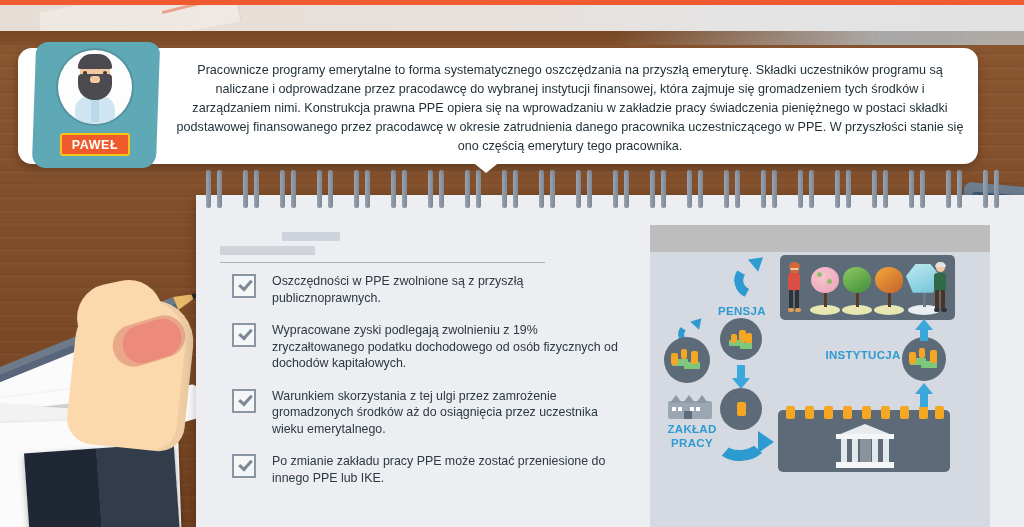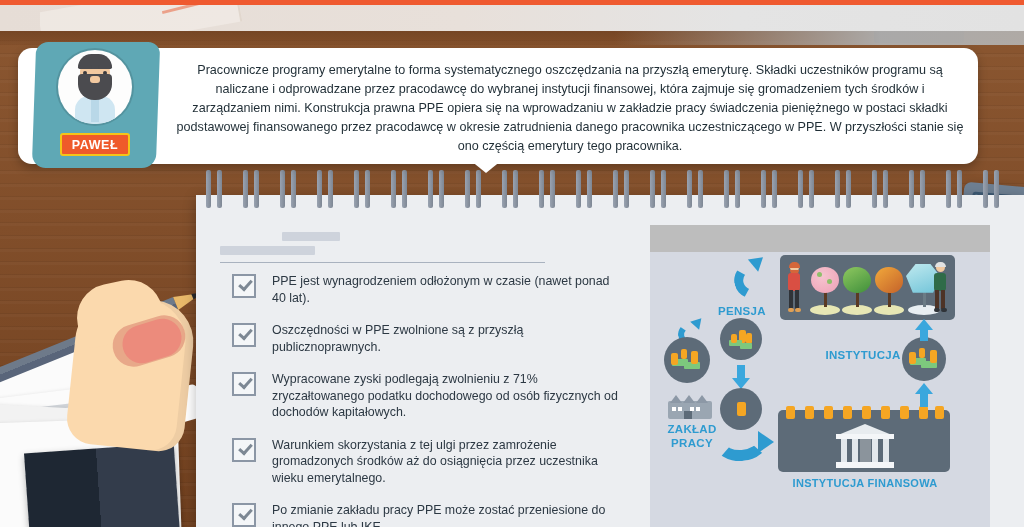--- a/index.html
+++ b/index.html
@@ -350,29 +350,25 @@
   <div class="notepad">
     <div class="notepad-header">
       <div class="ph-bar a"></div>
       <div class="ph-bar b"></div>
       <div class="ph-rule"></div>
     </div>
 
     <div class="checklist" id="checklist">
         <div class="check-row">
           <div class="checkbox"></div>
-          <div class="check-text">PPE jest wynagrodzeniem odłożonym w czasie (nawet ponad 40 lat).</div>
+          <div class="check-text">Oszczędności w PPE zwolnione są z przyszłą publicznoprawnych.</div>
         </div>
         <div class="check-row">
           <div class="checkbox"></div>
-          <div class="check-text">Oszczędności w PPE zwolnione są z przyszłą publicznoprawnych.</div>
-        </div>
-        <div class="check-row">
-          <div class="checkbox"></div>
-          <div class="check-text">Wypracowane zyski podlegają zwolnieniu z 71% zryczałtowanego podatku dochodowego od osób fizycznych od dochodów kapitałowych.</div>
+          <div class="check-text">Wypracowane zyski podlegają zwolnieniu z 19% zryczałtowanego podatku dochodowego od osób fizycznych od dochodów kapitałowych.</div>
         </div>
         <div class="check-row">
           <div class="checkbox"></div>
           <div class="check-text">Warunkiem skorzystania z tej ulgi przez zamrożenie gromadzonych środków aż do osiągnięcia przez uczestnika wieku emerytalnego.</div>
         </div>
         <div class="check-row">
           <div class="checkbox"></div>
           <div class="check-text">Po zmianie zakładu pracy PPE może zostać przeniesione do innego PPE lub IKE.</div>
         </div>
       </div>
@@ -497,21 +493,20 @@
           <div style="position:absolute;left:0;top:10px;width:58px;height:5px;background:#f4f6f8"></div>
           <div style="position:absolute;left:5px;top:15px;width:6px;height:24px;background:#e3e8ec"></div>
           <div style="position:absolute;left:16px;top:15px;width:6px;height:24px;background:#e3e8ec"></div>
           <div style="position:absolute;left:36px;top:15px;width:6px;height:24px;background:#e3e8ec"></div>
           <div style="position:absolute;left:47px;top:15px;width:6px;height:24px;background:#e3e8ec"></div>
           <div style="position:absolute;left:24px;top:15px;width:11px;height:24px;background:#8b949c"></div>
           <div style="position:absolute;left:0;top:38px;width:58px;height:6px;background:#f4f6f8"></div>
         </div>
       </div>
 
-      <div class="ilabel" style="left:120px;top:252px;width:190px;font-size:11px">INSTYTUCJA FINANSOWA</div>
 
       <div class="ilabel" style="left:168px;top:124px;width:90px;font-size:11.5px">INSTYTUCJA</div>
 
       <div class="circ" style="left:252px;top:112px;width:44px;height:44px">
         <div class="bill" style="left:8px;top:21px;width:16px;height:7px"></div>
         <div class="bill" style="left:19px;top:24px;width:16px;height:7px"></div>
         <div class="coin" style="left:7px;top:15px;width:7px;height:12px"></div>
         <div class="coin" style="left:28px;top:13px;width:7px;height:13px"></div>
         <div class="coin" style="left:17px;top:11px;width:6px;height:10px"></div>
       </div>

